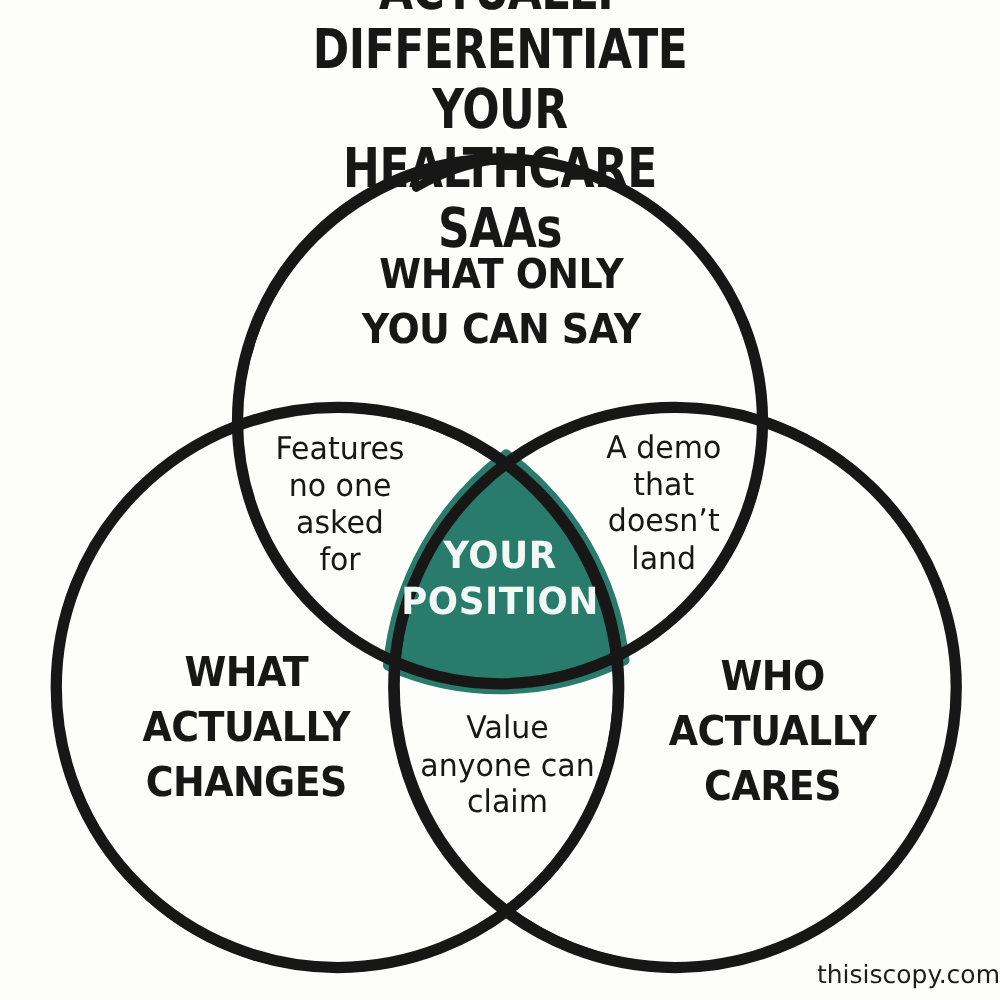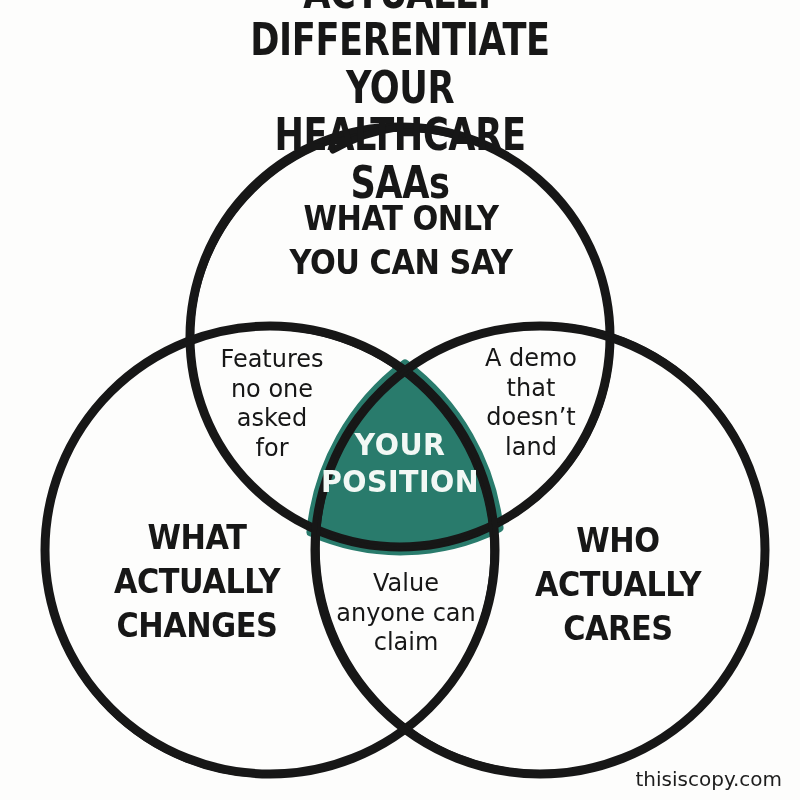--- a/index.html
+++ b/index.html
@@ -54,21 +54,21 @@
     left: 400px; top: 464px;
     font-size: 30px;
     font-weight: 700;
     line-height: 1.23;
     letter-spacing: 0.5px;
     color: #f2f8f5;
     transform: translate(-50%, -50%) scaleX(0.95);
   }
   .watermark {
     position: absolute;
-    right: 18px;
+    right: 0;
     top: 767px;
     font-size: 20px;
     color: #1d1d1d;
   }
 </style>
 </head>
 <body>
 
 <div class="stage">
 

